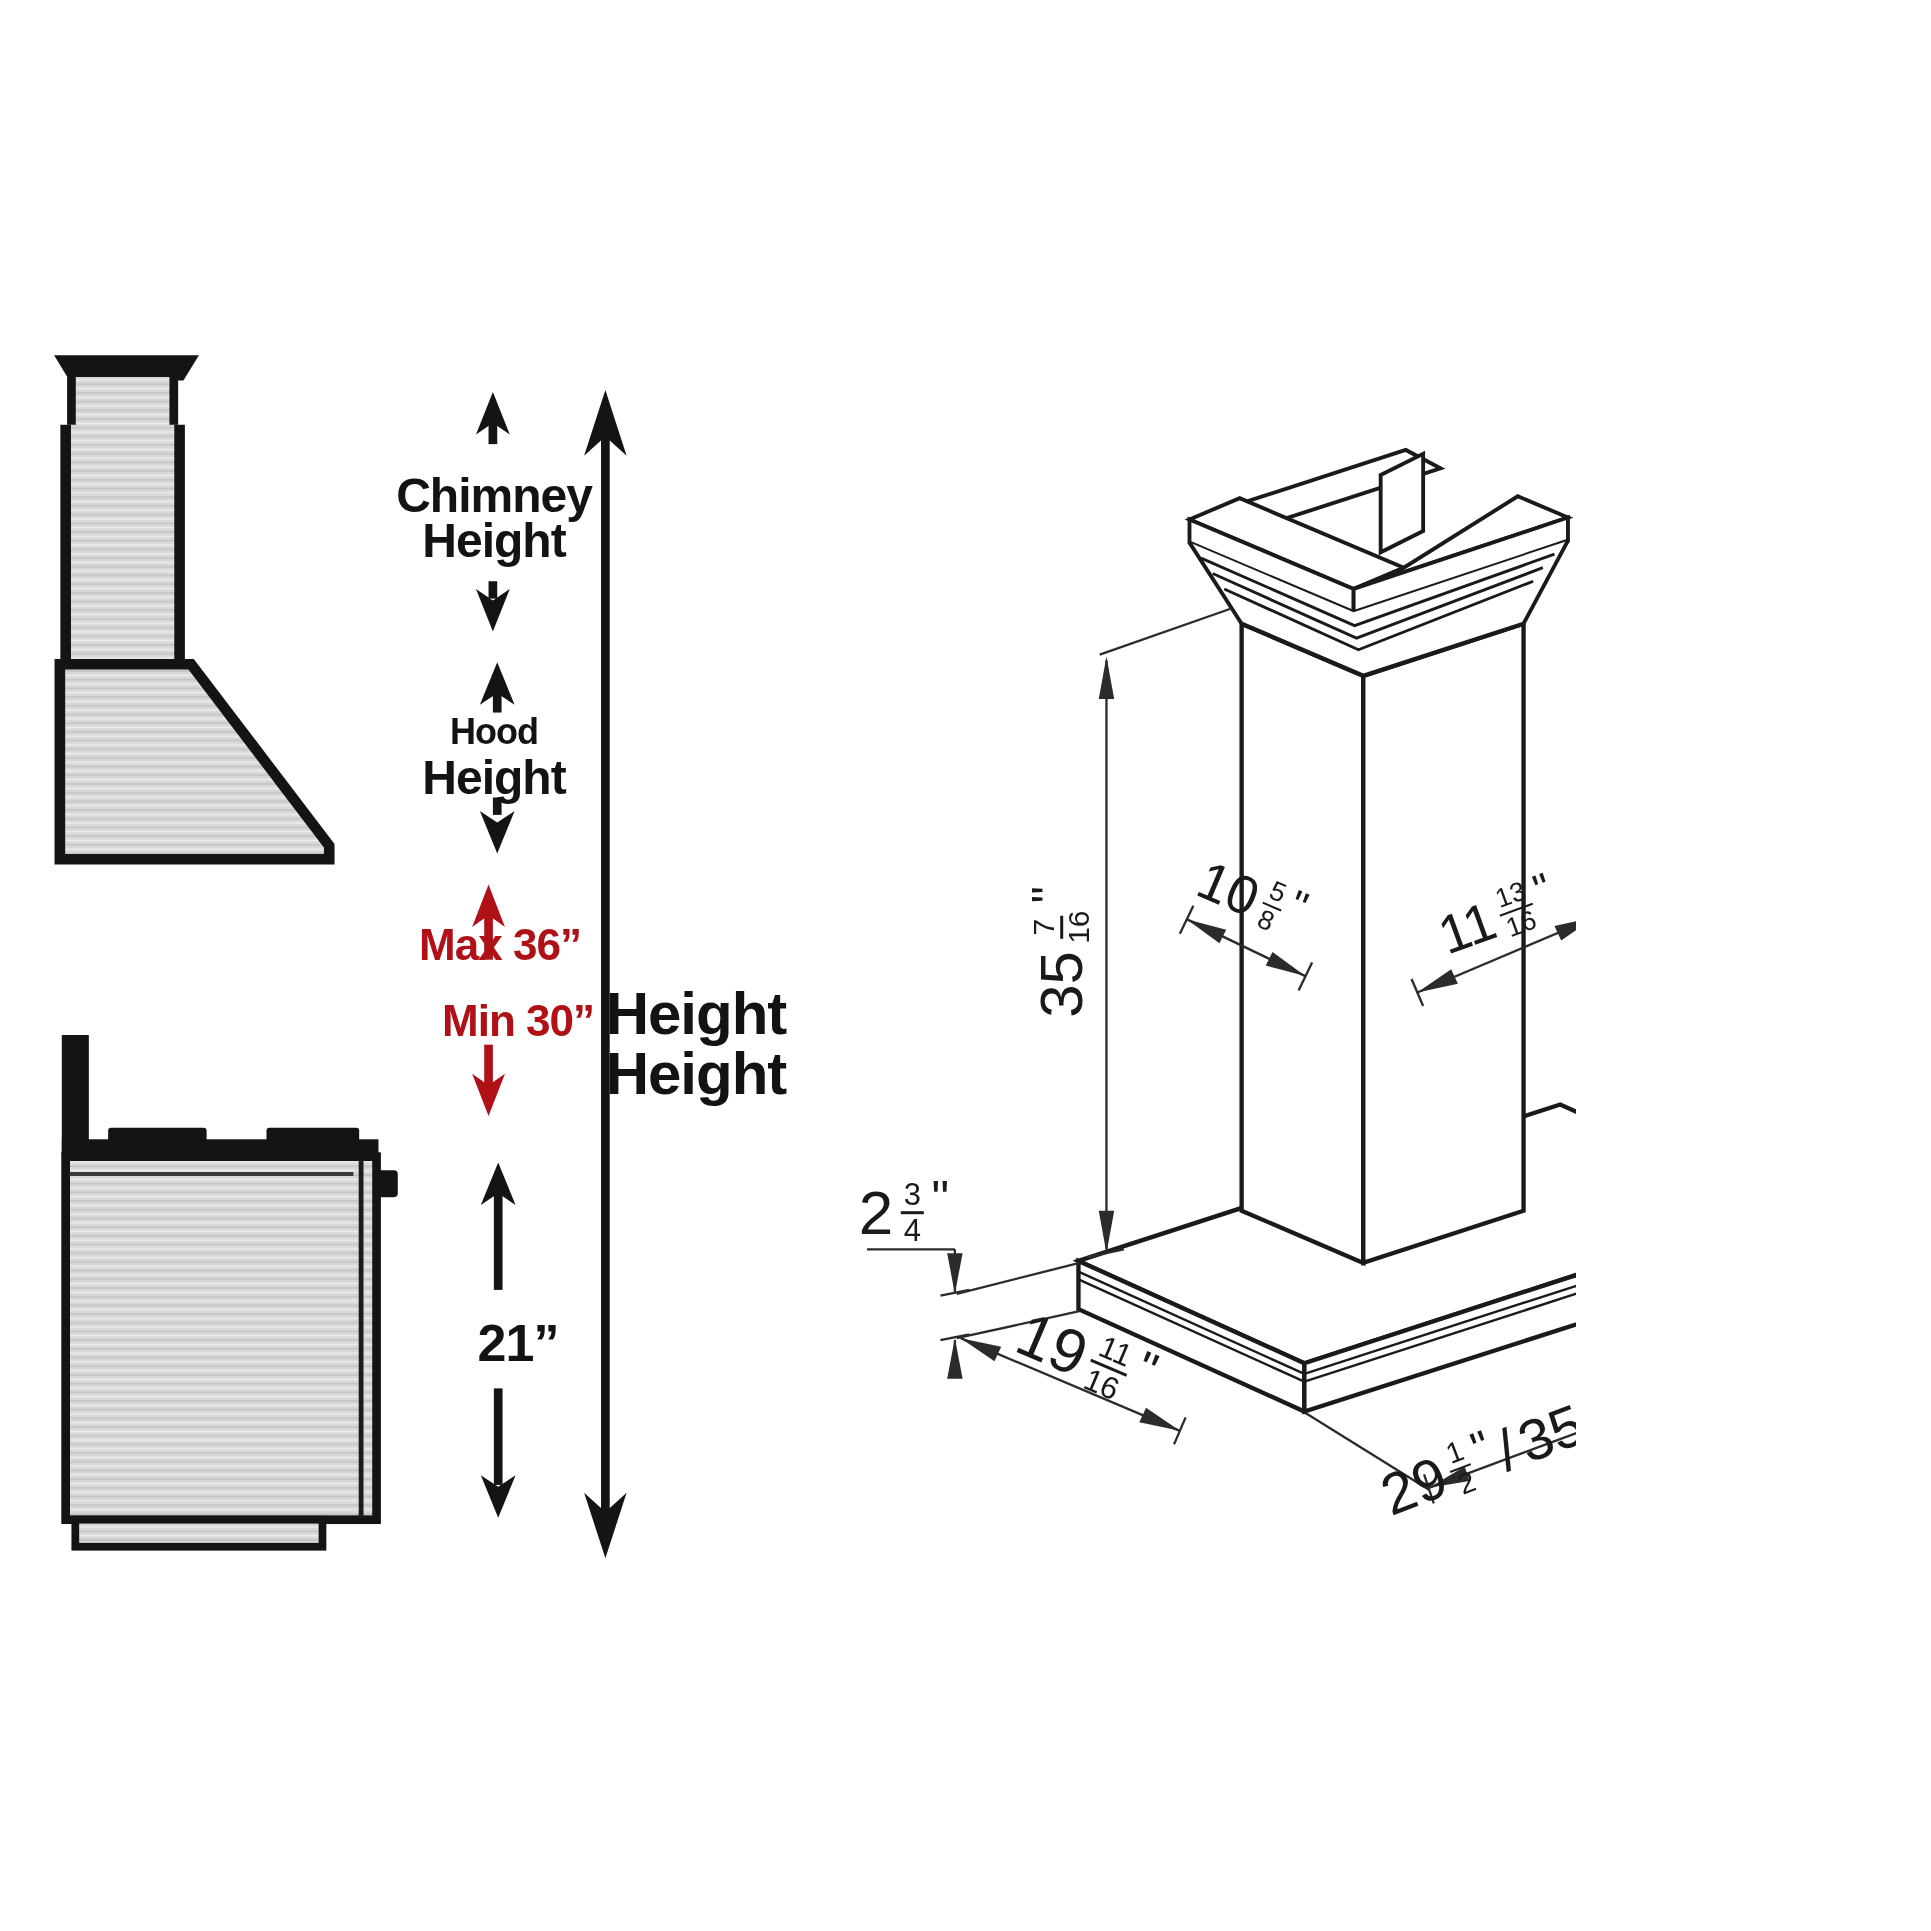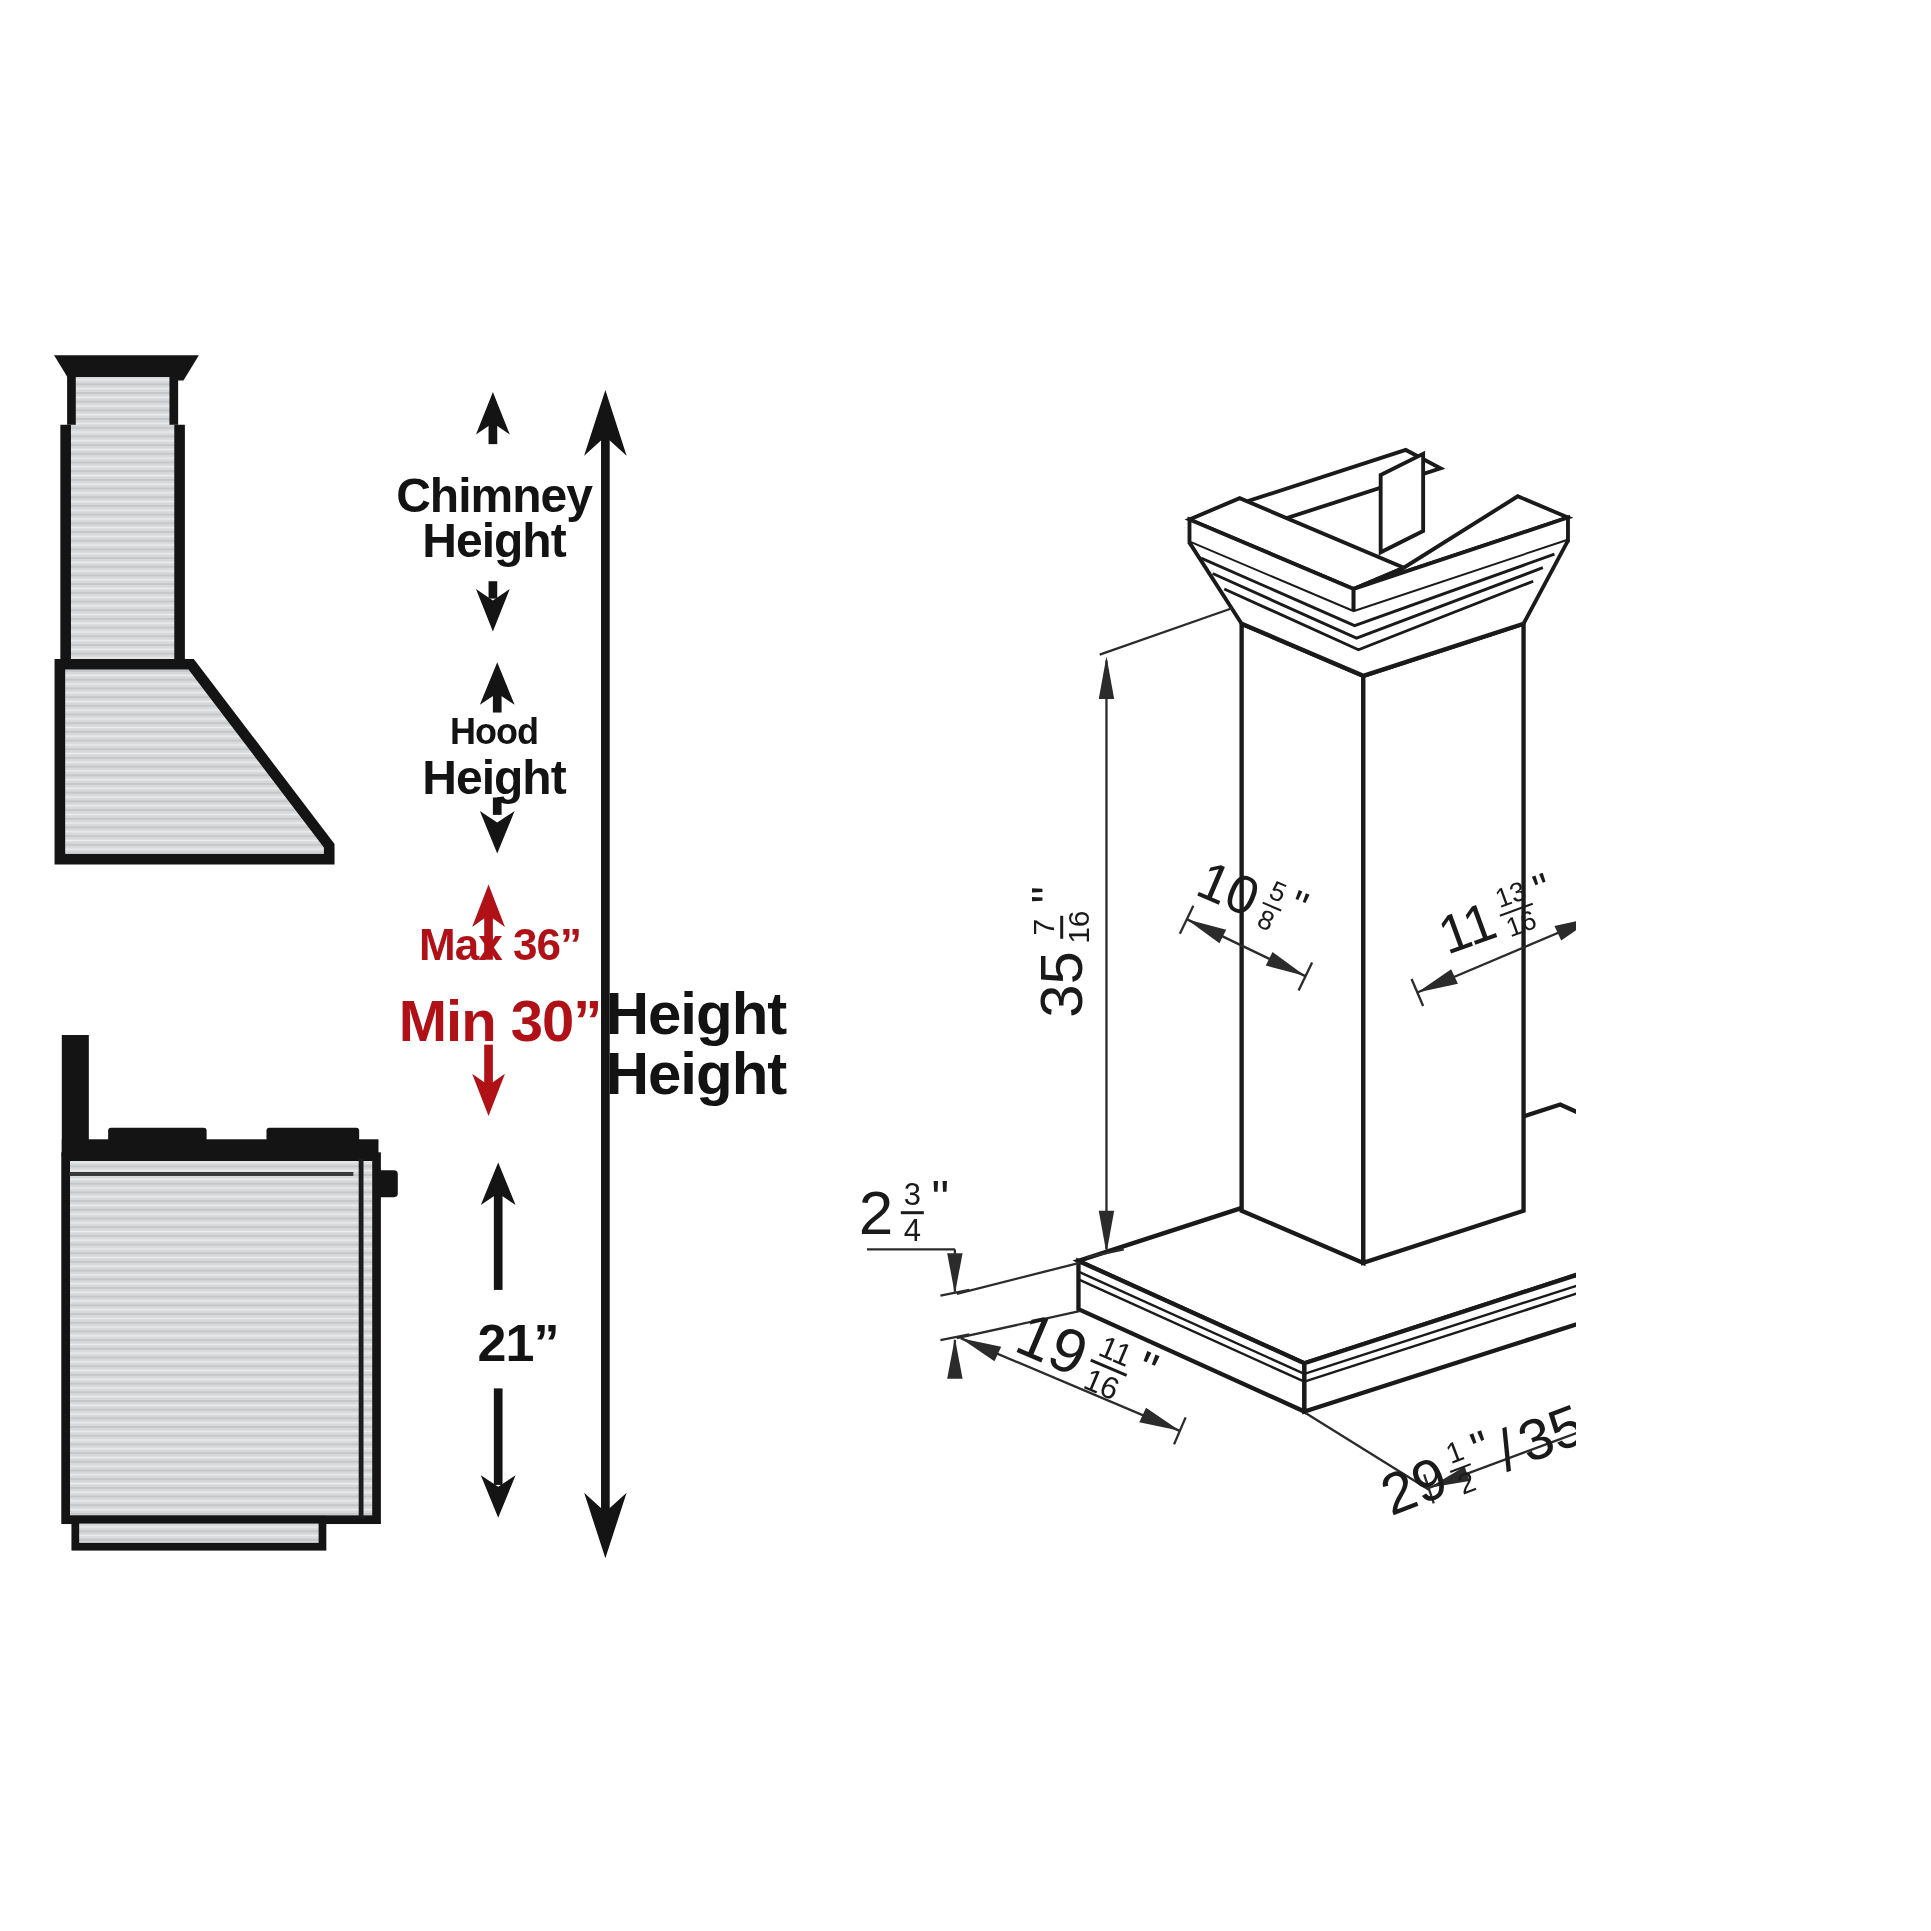--- a/index.html
+++ b/index.html
@@ -183,21 +183,21 @@
   </g>
 </svg>
 
 <div class="lbl" style="left:494px;top:496px;font-size:48px">Chimney</div>
 <div class="lbl" style="left:494px;top:541px;font-size:48px">Height</div>
 
 <div class="lbl" style="left:494px;top:732px;font-size:36px">Hood</div>
 <div class="lbl" style="left:494px;top:778px;font-size:48px">Height</div>
 
 <div class="lbl red" style="left:500px;top:945px;font-size:44px">Max 36”</div>
-<div class="lbl red" style="left:500px;top:1021px;font-size:58px">Min 30”</div>
+<div class="lbl red" style="left:518px;top:1021px;font-size:44px">Min 30”</div>
 
 <div class="lbl" style="left:518px;top:1343px;font-size:52px">21”</div>
 
 <div class="lbl" style="left:696px;top:1014px;font-size:60px">Height</div>
 <div class="lbl" style="left:696px;top:1074px;font-size:60px">Height</div>
 
 <div class="dim" style="left:1062px;top:952px;--r:-90deg;font-size:60px">
   <span>35</span>
       <span class="frac">
         <span class="fnum">7</span>

